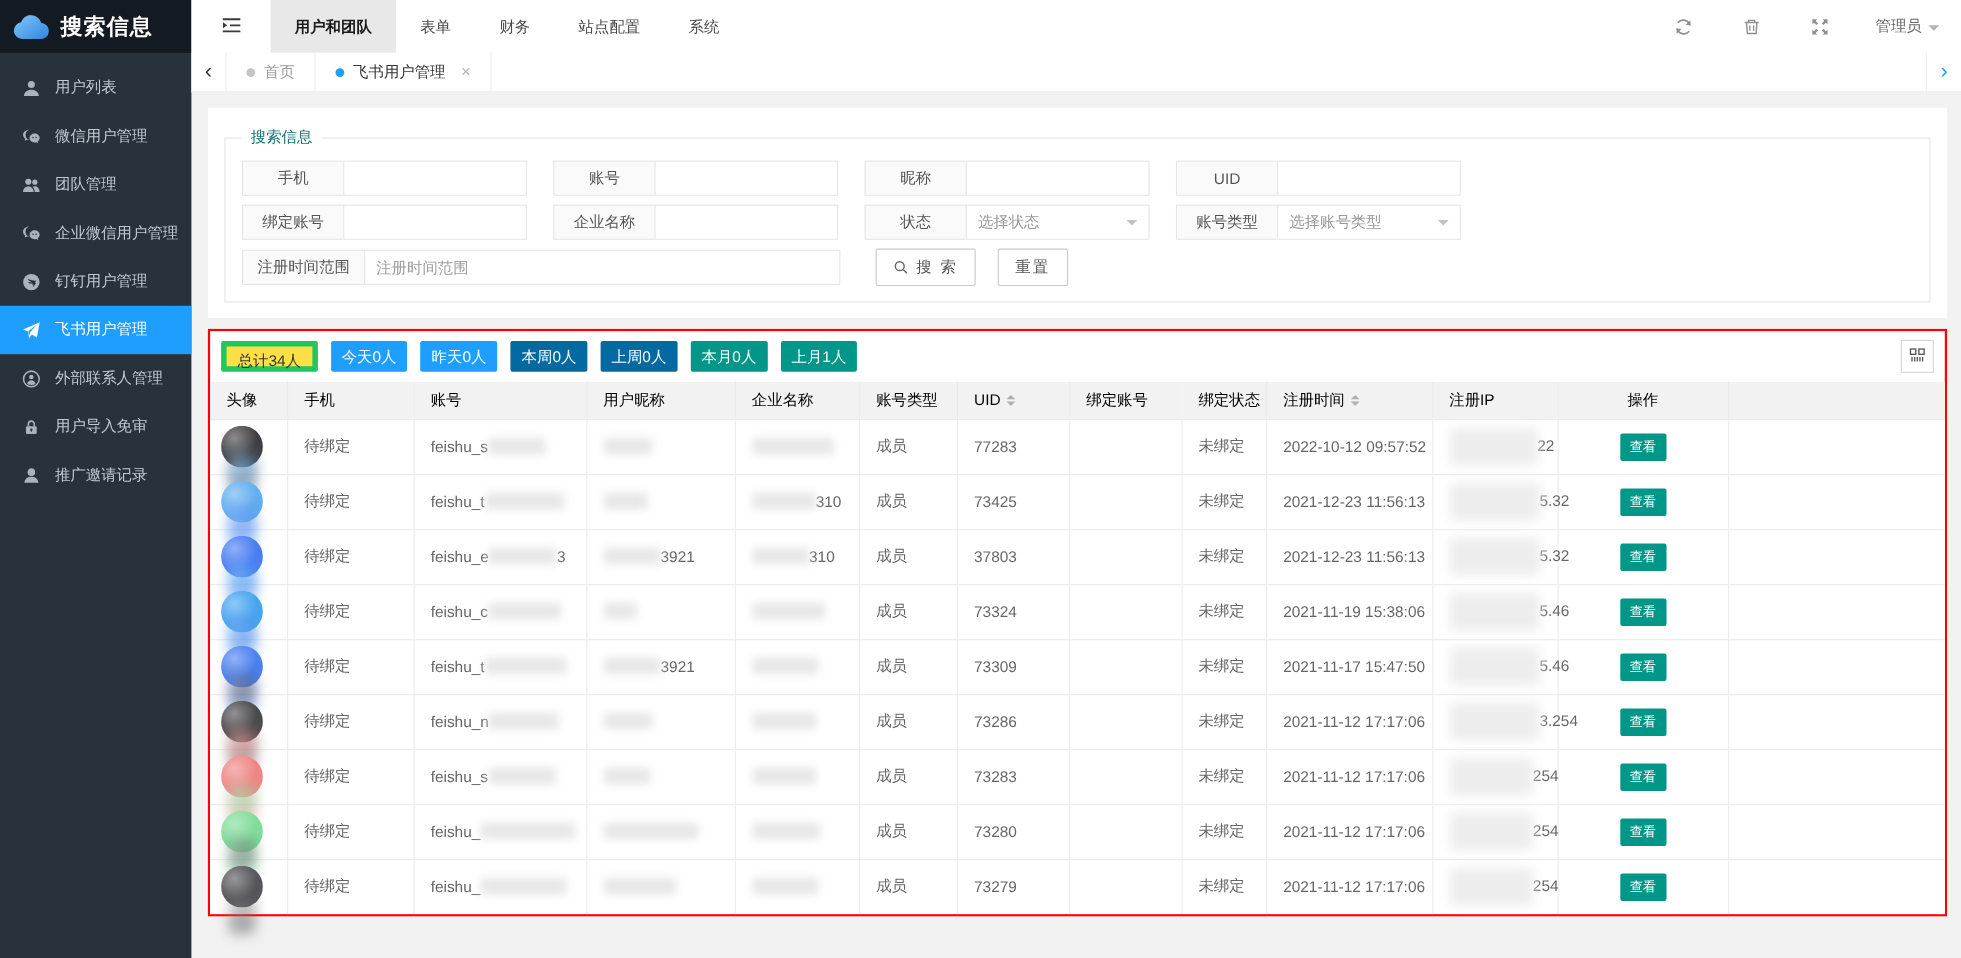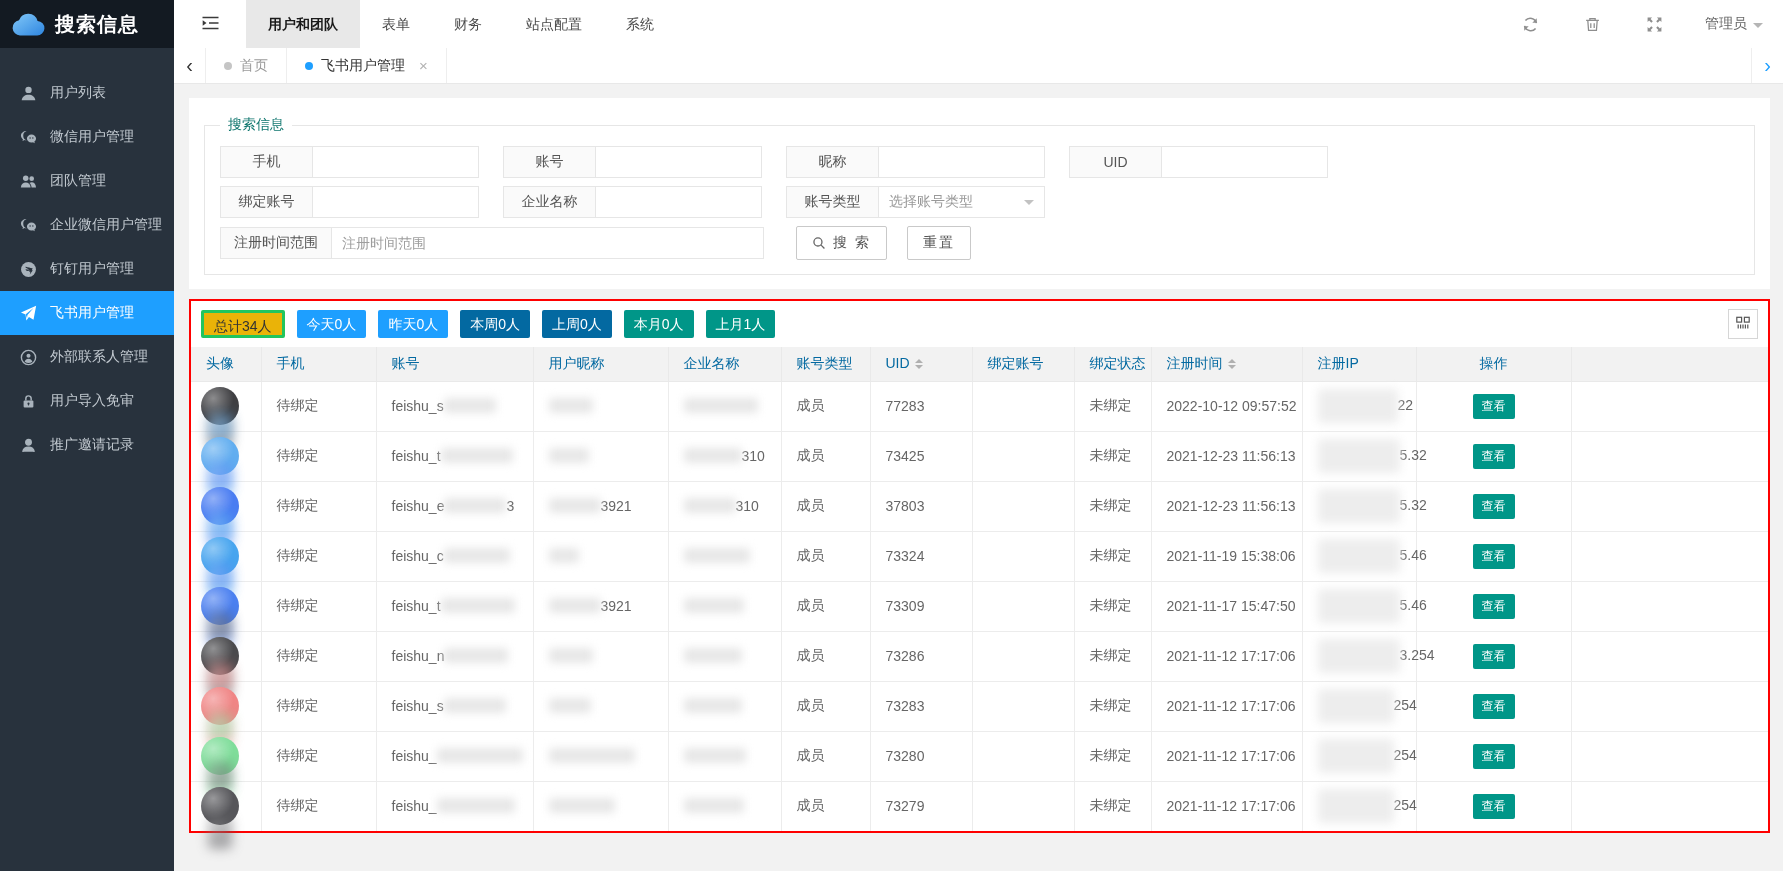--- a/index.html
+++ b/index.html
@@ -6,21 +6,21 @@
   html,body{margin:0;padding:0}
   body{width:1783px;height:871px;overflow:hidden;background:#f2f2f2;
        font-family:"Liberation Sans","DejaVu Sans",sans-serif;font-size:14px;color:#333}
   .app{display:flex;width:100%;height:100%}
 
   
   .sidebar{flex:0 0 174px;width:174px;background:#28323d;height:100%}
   .logo{height:48px;background:#131a22;display:flex;align-items:center;padding-left:10px;gap:7px;cursor:pointer}
   .logo-icon svg{width:38px;height:25px;display:block}
   .logo-text{color:#fff;font-size:20px;font-weight:bold;letter-spacing:1px;white-space:nowrap}
-  .side-menu{padding-top:23px}
+  .side-menu{padding-top:10px}
   .side-item{height:44px;display:flex;align-items:center;padding-left:20px;gap:13px;color:#c2c9d0;cursor:pointer;white-space:nowrap}
   .side-item .icon{width:17px;height:17px;display:inline-flex;color:#a9b3bc}
   .side-item .icon svg{width:17px;height:17px;fill:currentColor}
   .side-item.active{background:#1E9FFF;color:#fff}
   .side-item.active .icon{color:#fff}
 
   
   .main{flex:1;display:flex;flex-direction:column;min-width:0}
   .topbar{flex:0 0 48px;height:48px;background:#fff;display:flex;align-items:center}
   .collapse-btn{width:72px;display:flex;justify-content:center;color:#3a3a3a;cursor:pointer}
@@ -64,29 +64,29 @@
   .btns{display:flex;align-items:center;margin-left:8px;gap:20px}
   .btn{height:34px;padding:0 15px;background:#fff;border:1px solid #c9c9c9;border-radius:2px;color:#555;font-size:14px;
        display:inline-flex;align-items:center;gap:7px;cursor:pointer;font-family:inherit;letter-spacing:2px}
   .btn svg{width:14px;height:14px;color:#666}
 
   
   .table-card{background:#fff;border:2px solid #FF0000}
   .toolbar{display:flex;align-items:center;padding:8px 10px}
   .stats{display:flex;gap:12px}
   .stat{height:28px;line-height:28px;padding:0 10px;border-radius:2px;font-size:14px;color:#fff;cursor:pointer;white-space:nowrap}
-  .stat.plain{background:#eab308;border:3px solid #22c55e;color:#333;line-height:26px}
+  .stat.plain{background:#fde047;border:5px solid #22c55e;color:#333;line-height:26px}
   .stat.blue{background:#1E9FFF}
   .stat.orange{background:#0369a1}
   .stat.green{background:#009688}
   .col-btn{margin-left:auto;width:30px;height:30px;border:1px solid #d6d6d6;background:#fff;display:flex;align-items:center;justify-content:center;color:#555;cursor:pointer}
   .col-btn svg{width:16px;height:16px}
 
   table.grid{width:100%;border-collapse:collapse;table-layout:fixed}
-  .grid th{background:#f2f2f2;height:34px;font-weight:400;text-align:left;padding:0 0 0 15px;color:#0369a1;
+  .grid th{background:#f2f2f2;height:34px;font-weight:400;text-align:left;padding:0 0 0 15px;color:#000000;
            border:1px solid #e9e9e9;border-top:none;font-size:14px;white-space:nowrap;overflow:hidden}
   .grid td{height:50px;border:1px solid #ececec;color:#666;padding:0 0 0 15px;font-size:14px;background:#fff;white-space:nowrap;overflow:visible}
   .grid th:first-child,.grid td:first-child{border-left:none}
   .grid th:last-child,.grid td:last-child{border-right:none}
   .grid tr:last-child td{border-bottom:none}
   .grid .c-avatar{padding-left:10px}
   .grid th.c-action,.grid td.c-action{text-align:center;padding-left:0}
   .carets{display:inline-flex;flex-direction:column;vertical-align:middle;margin-left:5px;cursor:pointer}
   .carets i{display:block;width:0;height:0;border:4px solid transparent}
   .carets .up{border-bottom-color:#b0b0b0;margin-bottom:2px}
@@ -303,20 +303,27 @@
               <div class="form-row">
                 <div class="group">
                   <span class="ig-label">绑定账号</span>
                   <input class="ig-field" type="text" style="">
                 </div>
                 <div class="group">
                   <span class="ig-label">企业名称</span>
                   <input class="ig-field" type="text" style="">
                 </div>
                 <div class="group">
+                  <span class="ig-label">状态</span>
+                  <div class="ig-field ig-select">
+                    <span>选择状态</span>
+                    <span class="sel-caret"></span>
+                  </div>
+                </div>
+                <div class="group">
                   <span class="ig-label">账号类型</span>
                   <div class="ig-field ig-select">
                     <span>选择账号类型</span>
                     <span class="sel-caret"></span>
                   </div>
                 </div>
               </div>
               <div class="form-row">
                 <div class="group wide">
                   <span class="ig-label">注册时间范围</span>

